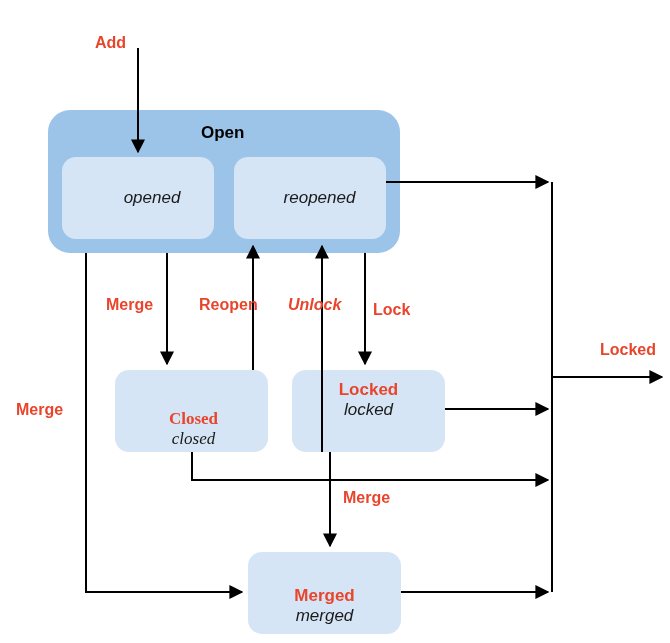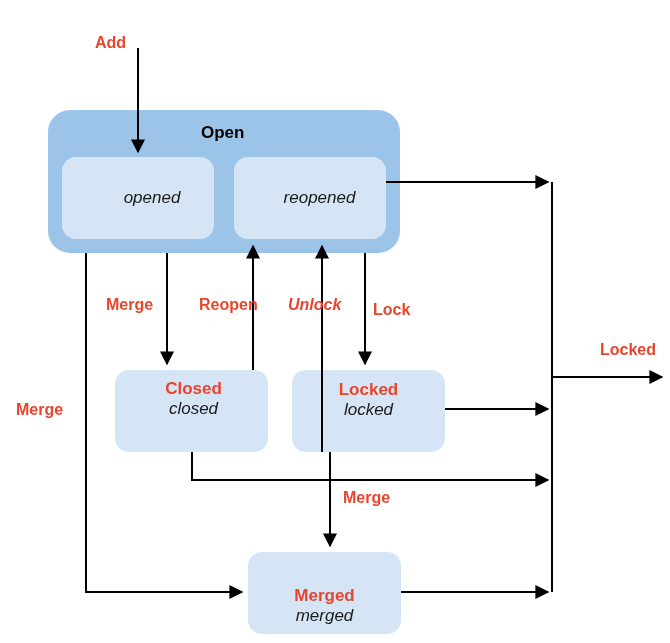--- a/index.html
+++ b/index.html
@@ -135,21 +135,21 @@
   <div class="lbl group-title" style="left:201px; top:123px;">Open</div>
 
   <div class="state-text-block" style="left:62px; top:157px; width:180px; height:82px;">
     <div class="state-sub-only">opened</div>
   </div>
 
   <div class="state-text-block" style="left:234px; top:157px; width:171px; height:82px;">
     <div class="state-sub-only">reopened</div>
   </div>
 
-  <div class="state-text-block" style="left:115px; top:358px; width:157px; height:82px;">
+  <div class="state-text-block" style="left:115px; top:388px; width:157px; height:82px;font-family:Liberation Serif, serif;">
     <div class="state-title">Closed</div>
     <div class="state-sub">closed</div>
   </div>
 
   <div class="state-text-block" style="left:292px; top:370px; width:153px; height:59px;align-items:center;">
     <div class="state-title">Locked</div>
     <div class="state-sub">locked</div>
   </div>
 
   <div class="state-text-block" style="left:248px; top:552px; width:153px; height:82px;margin-top:13px;">

